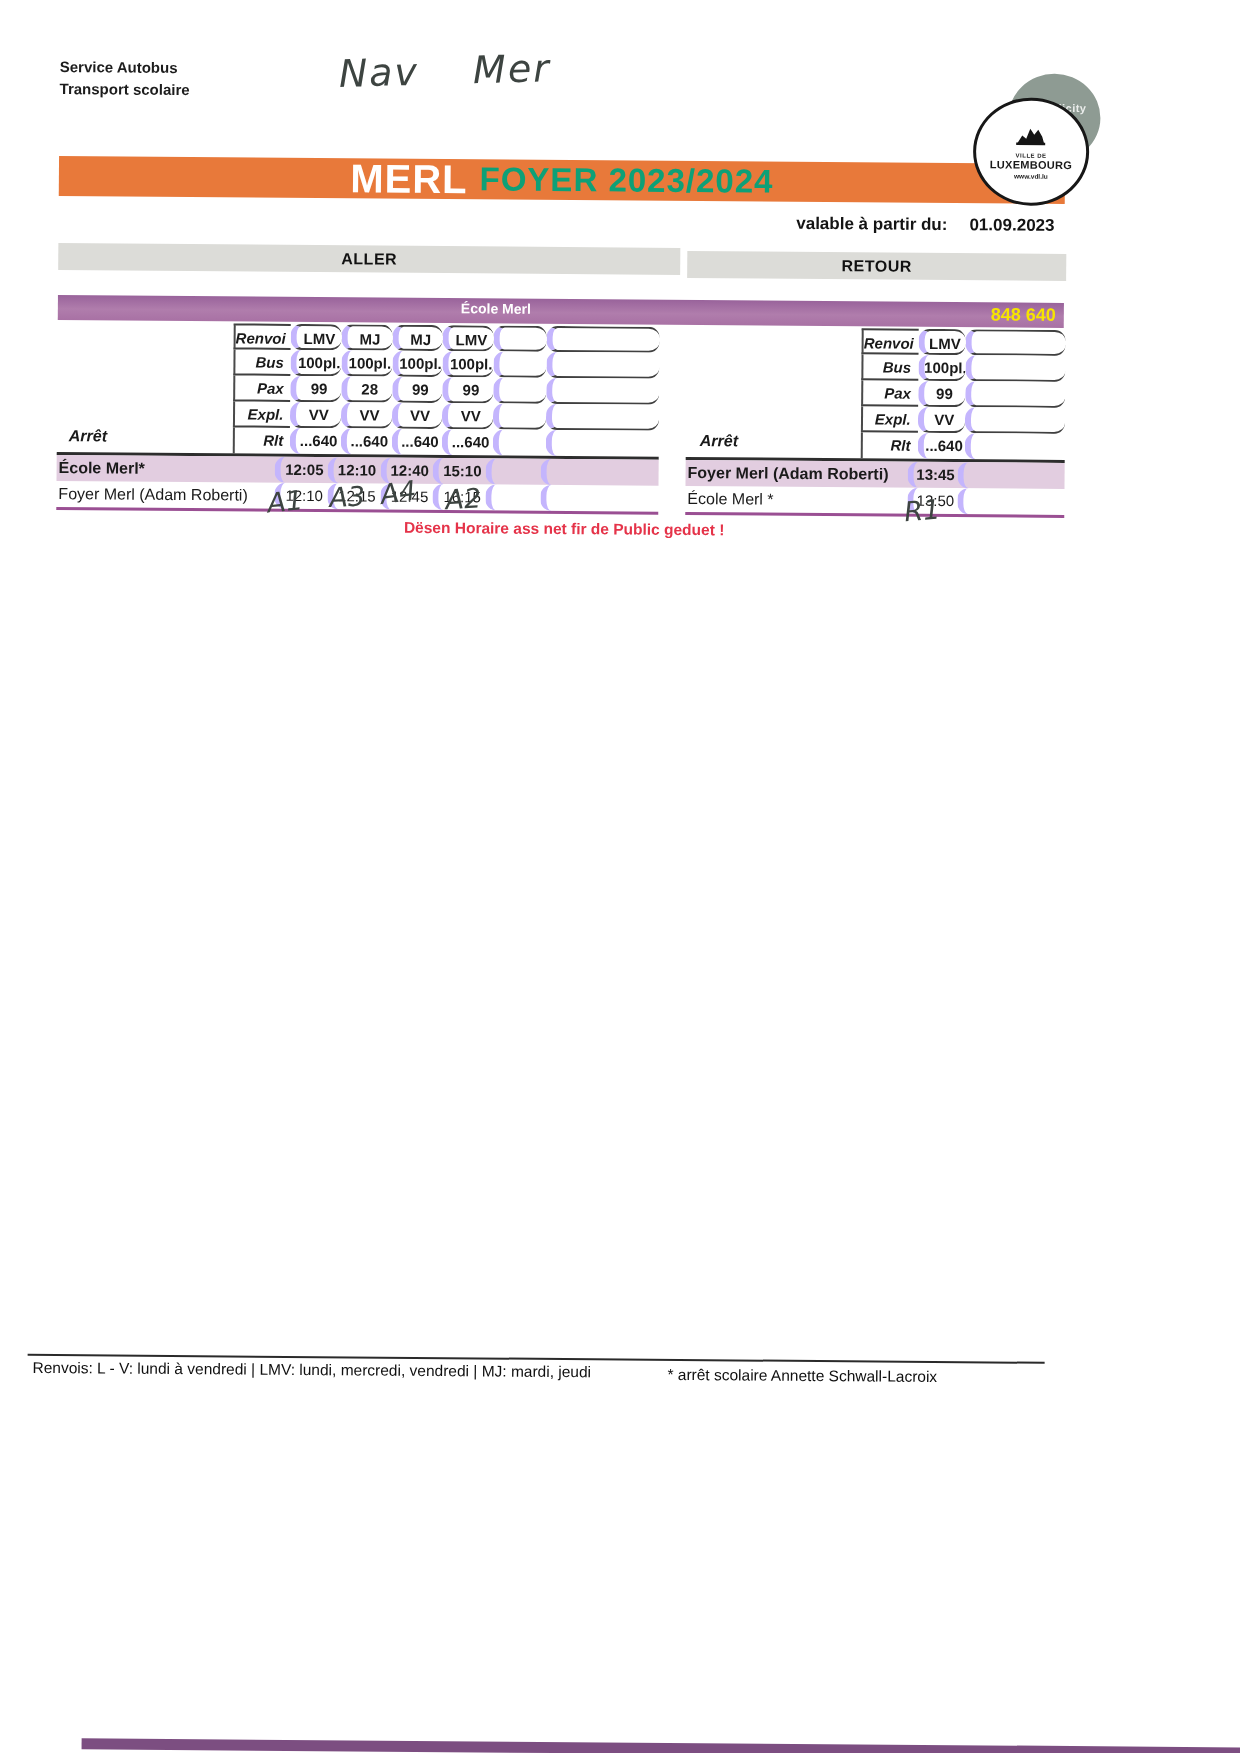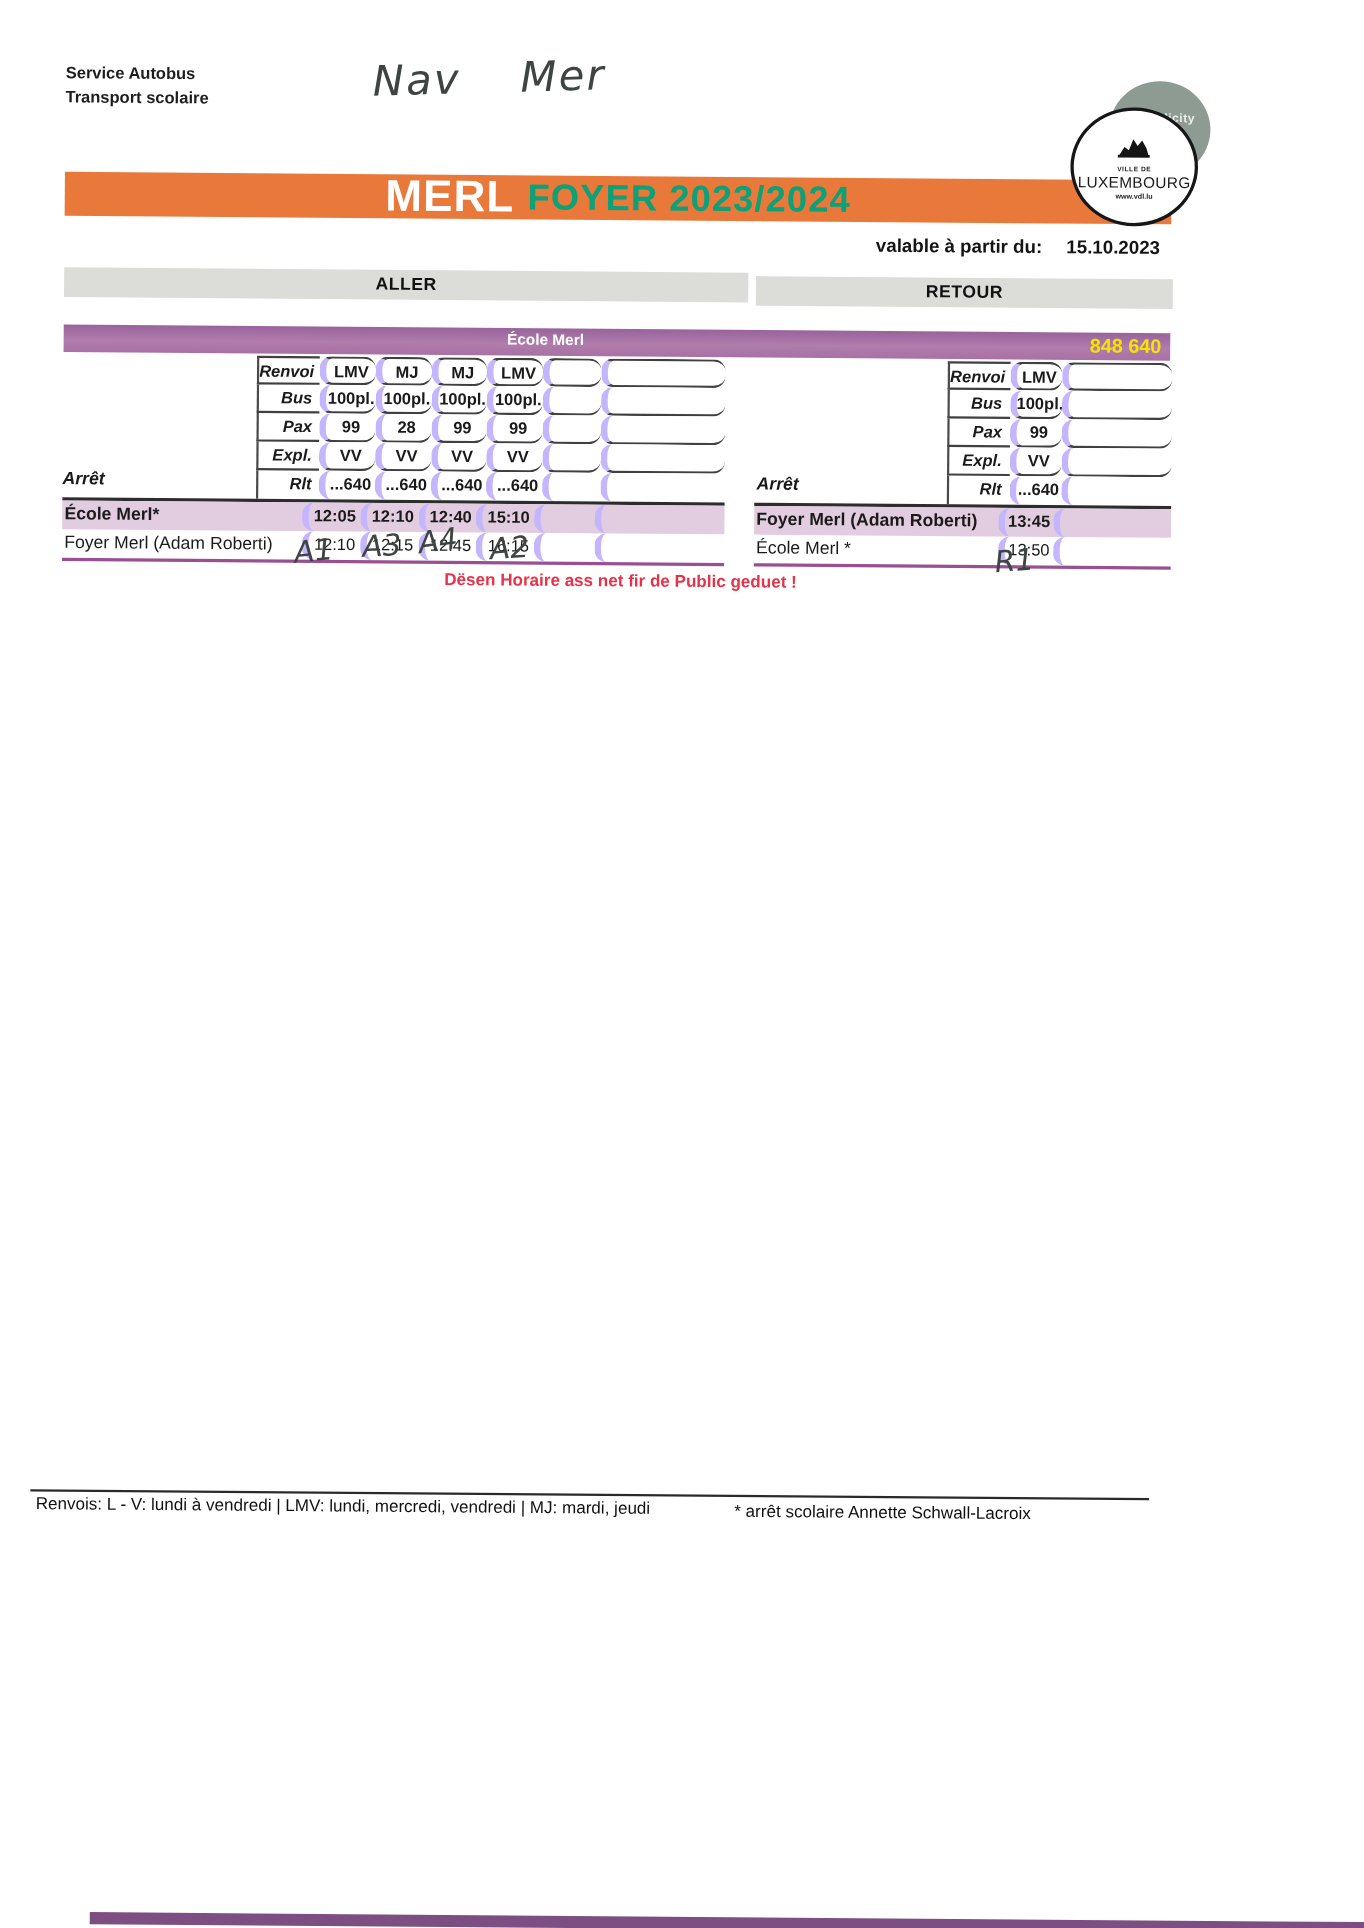--- a/index.html
+++ b/index.html
@@ -14,21 +14,21 @@
   .hand-title{left:336px;top:50px;font-size:38px;word-spacing:40px;letter-spacing:2px;transform:rotate(-2deg);}
 
   
   .badge-circle{left:1006px;top:70px;width:92px;height:88px;border-radius:50%;background:#8e9b93;z-index:2;}
   .badge-text{position:absolute;left:0;right:0;top:28px;text-align:center;font-size:11px;
               color:rgba(255,255,255,0.82);letter-spacing:0.5px;font-weight:700;}
   .vdl-circle{left:971px;top:94px;width:110px;height:102px;border-radius:50%;background:#fff;
               border:3px solid #171717;z-index:3;display:flex;flex-direction:column;align-items:center;
               justify-content:center;text-align:center;}
   .vdl-sub{font-size:6px;font-weight:700;letter-spacing:0.5px;margin-top:1px;}
-  .vdl-main{font-size:14px;font-weight:400;letter-spacing:0.3px;}
+  .vdl-main{font-size:11px;font-weight:700;letter-spacing:0.3px;}
   .vdl-url{font-size:6.5px;font-weight:700;margin-top:2px;}
 
   
   .orange-banner{left:57px;top:160px;width:1006px;height:40px;background:#e8793a;z-index:1;
                  display:flex;align-items:center;justify-content:center;gap:12px;}
   .ob-white{color:#ffffff;font-size:40px;font-weight:800;letter-spacing:1px;}
   .ob-green{color:#0ea077;font-size:33px;font-weight:800;letter-spacing:1px;}
 
   .valid-line{right:187px;top:212px;display:flex;gap:22px;font-size:17px;font-weight:700;color:#141414;}
 
@@ -56,21 +56,21 @@
   .hb{border-bottom:2px solid #404040;}
   .ht{border-top:2px solid #404040;}
   .vl{border-left:6px solid #c4b5fd;border-radius:11px;}
   .vd{border-left:2px solid #4a4a4a;}
   .lbl{font-style:italic;font-weight:700;font-size:15px;text-align:right;padding-right:7px;}
   .val{font-weight:700;font-size:15px;text-align:center;}
   .stopname{font-size:16px;padding-left:2px;}
   .tm{font-size:15px;text-align:center;}
   .pink{background:#e2cde0;}
   .pink .tm,.pink .stopname{font-weight:700;}
-  .arret{font-size:16px;font-weight:700;font-style:italic;}
+  .arret{font-size:16px;font-weight:700;font-style:italic;margin-left:12px;}
   .thick{height:3px;background:#2d2d2d;}
   .pline{height:3px;background:#9a4f93;}
 
   .hw{font-size:27px;z-index:4;}
 
   .notice{left:295px;top:520px;width:540px;text-align:center;color:#e53349;
           font-size:15.5px;font-weight:700;}
 
   
   .foot-line{left:35px;top:1358px;width:1017px;height:2px;background:#2a2a2a;}
@@ -106,21 +106,21 @@
     <div class="vdl-url">www.vdl.lu</div>
   </div>
 
   <div class="abs orange-banner">
     <span class="ob-white">MERL</span>
     <span class="ob-green">FOYER 2023/2024</span>
   </div>
 
   <div class="abs valid-line">
     <span>valable à partir du:</span>
-    <span>15.10.2023</span>
+    <span>01.09.2023</span>
   </div>
 
   <div class="abs gbar bar-aller">ALLER</div>
   <div class="abs gbar bar-retour">RETOUR</div>
 
   <div class="abs purple-banner">
     <span class="route-name">École Merl</span>
     <span class="route-number">848 640</span>
   </div>
 

